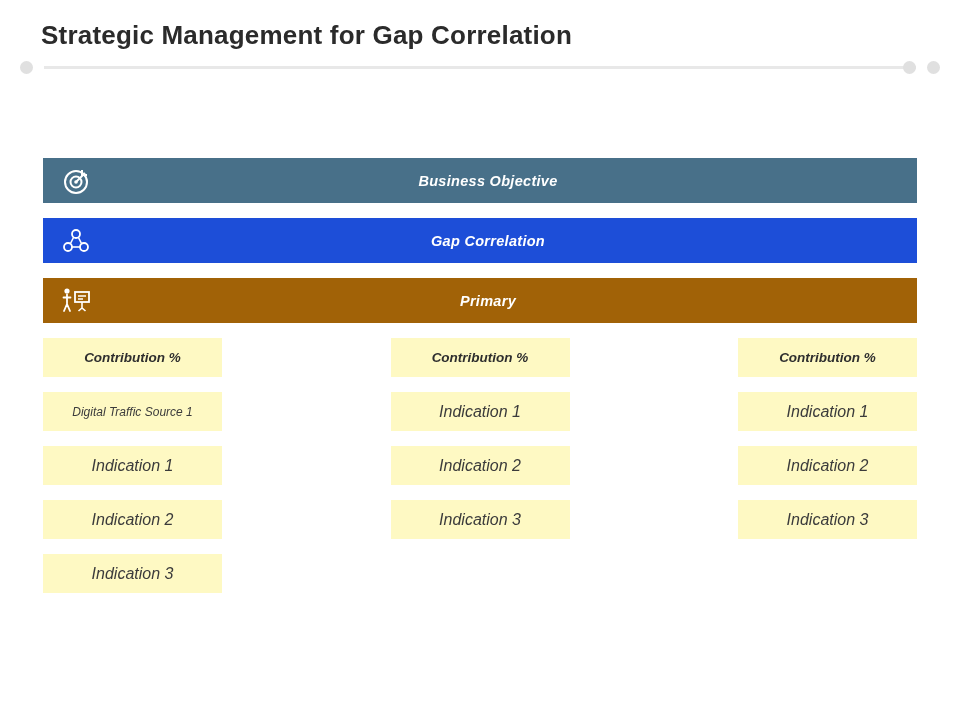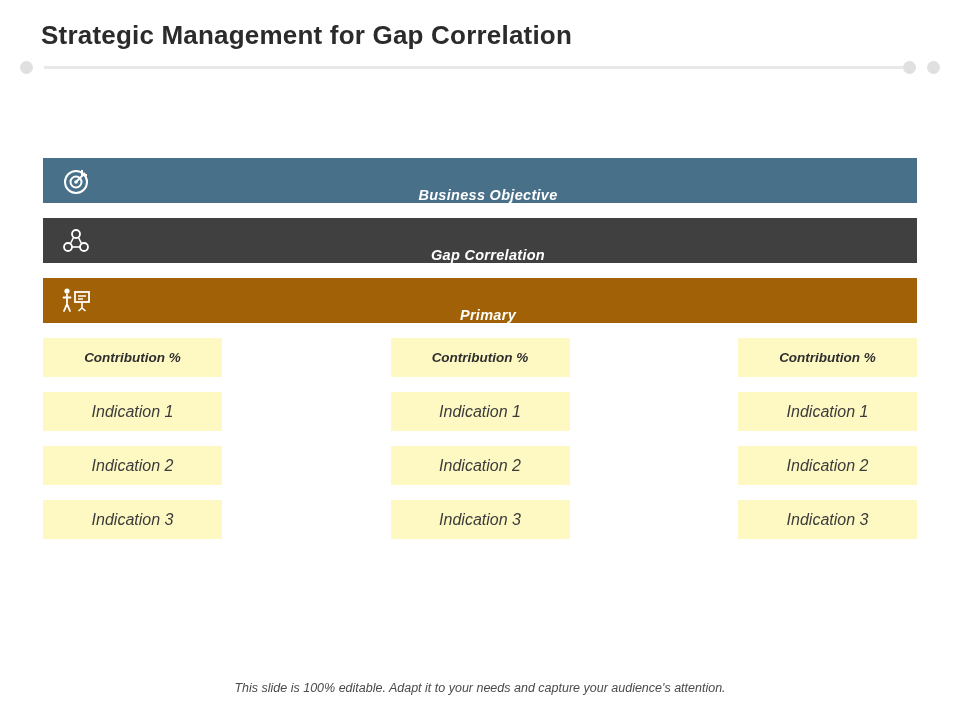--- a/index.html
+++ b/index.html
@@ -65,26 +65,26 @@
     position: absolute;
     left: 43px;
     top: 158px;
     width: 874px;
   }
   .bar {
     position: relative;
     height: 45px;
     margin-bottom: 15px;
     display: flex;
-    align-items: flex-end;
+    align-items: center;
     justify-content: center;
     padding-left: 16px;
   }
   .bar:nth-child(1) { background: #487089; }
-  .bar:nth-child(2) { background: #404040; }
+  .bar:nth-child(2) { background: #1d4ed8; }
   .bar:nth-child(3) { background: #a16207; }
   .bar-label {
     color: #ffffff;
     font-size: 14.5px;
     font-weight: bold;
     font-style: italic;
     letter-spacing: 0.3px;
   }
   .bar-icon {
     position: absolute;
@@ -205,20 +205,21 @@
       </span>
       <span class="bar-label">Primary</span>
     </div>
 
   </div>
 
   <div class="columns">
 
     <div class="column">
       <div class="cell head">Contribution %</div>
+      <div class="cell source">Digital Traffic Source 1</div>
       <div class="cell ind">Indication 1</div>
       <div class="cell ind">Indication 2</div>
       <div class="cell ind">Indication 3</div>
     </div>
 
     <div class="column">
       <div class="cell head">Contribution %</div>
       <div class="cell ind">Indication 1</div>
       <div class="cell ind">Indication 2</div>
       <div class="cell ind">Indication 3</div>
@@ -226,15 +227,14 @@
 
     <div class="column">
       <div class="cell head">Contribution %</div>
       <div class="cell ind">Indication 1</div>
       <div class="cell ind">Indication 2</div>
       <div class="cell ind">Indication 3</div>
     </div>
 
   </div>
 
-  <div class="footer">This slide is 100% editable. Adapt it to your needs and capture your audience's attention.</div>
 
 </div>
 
 </body></html>

